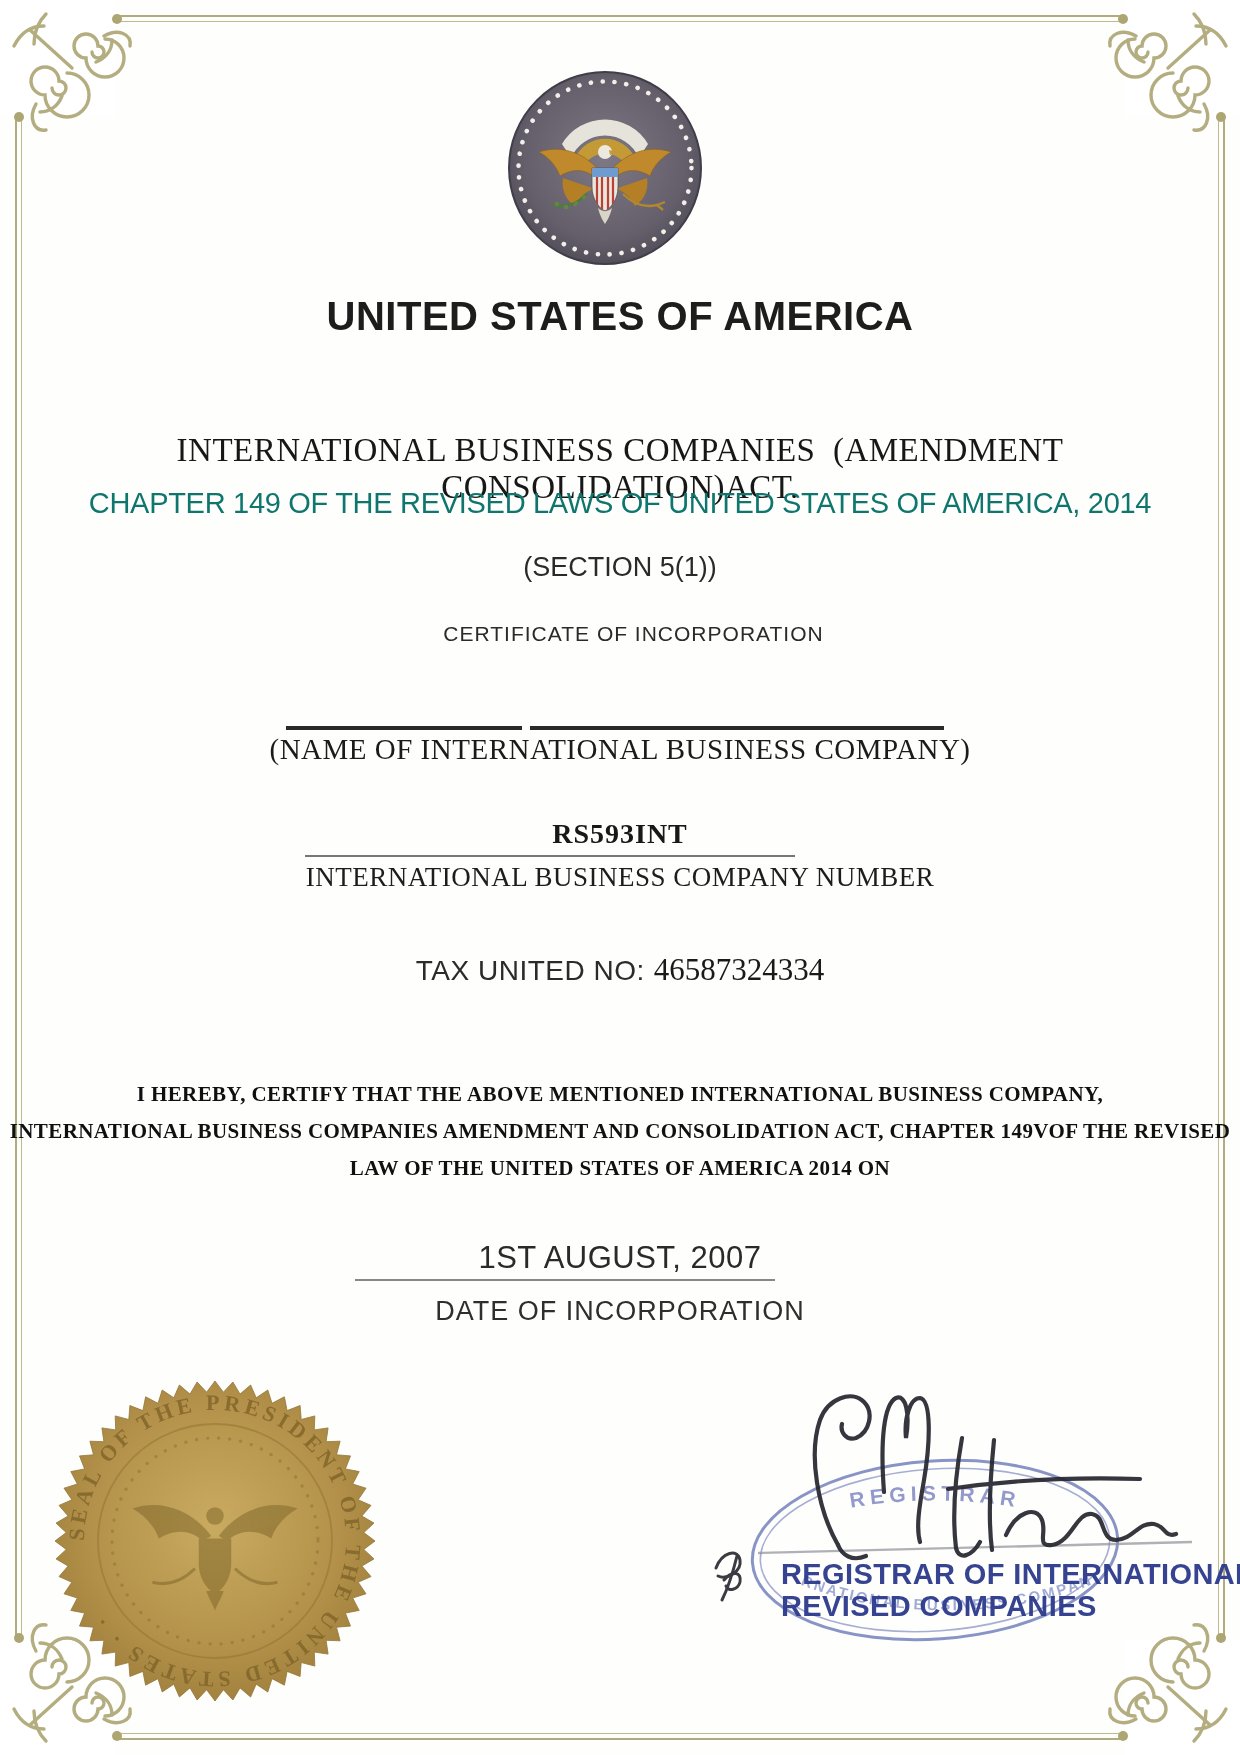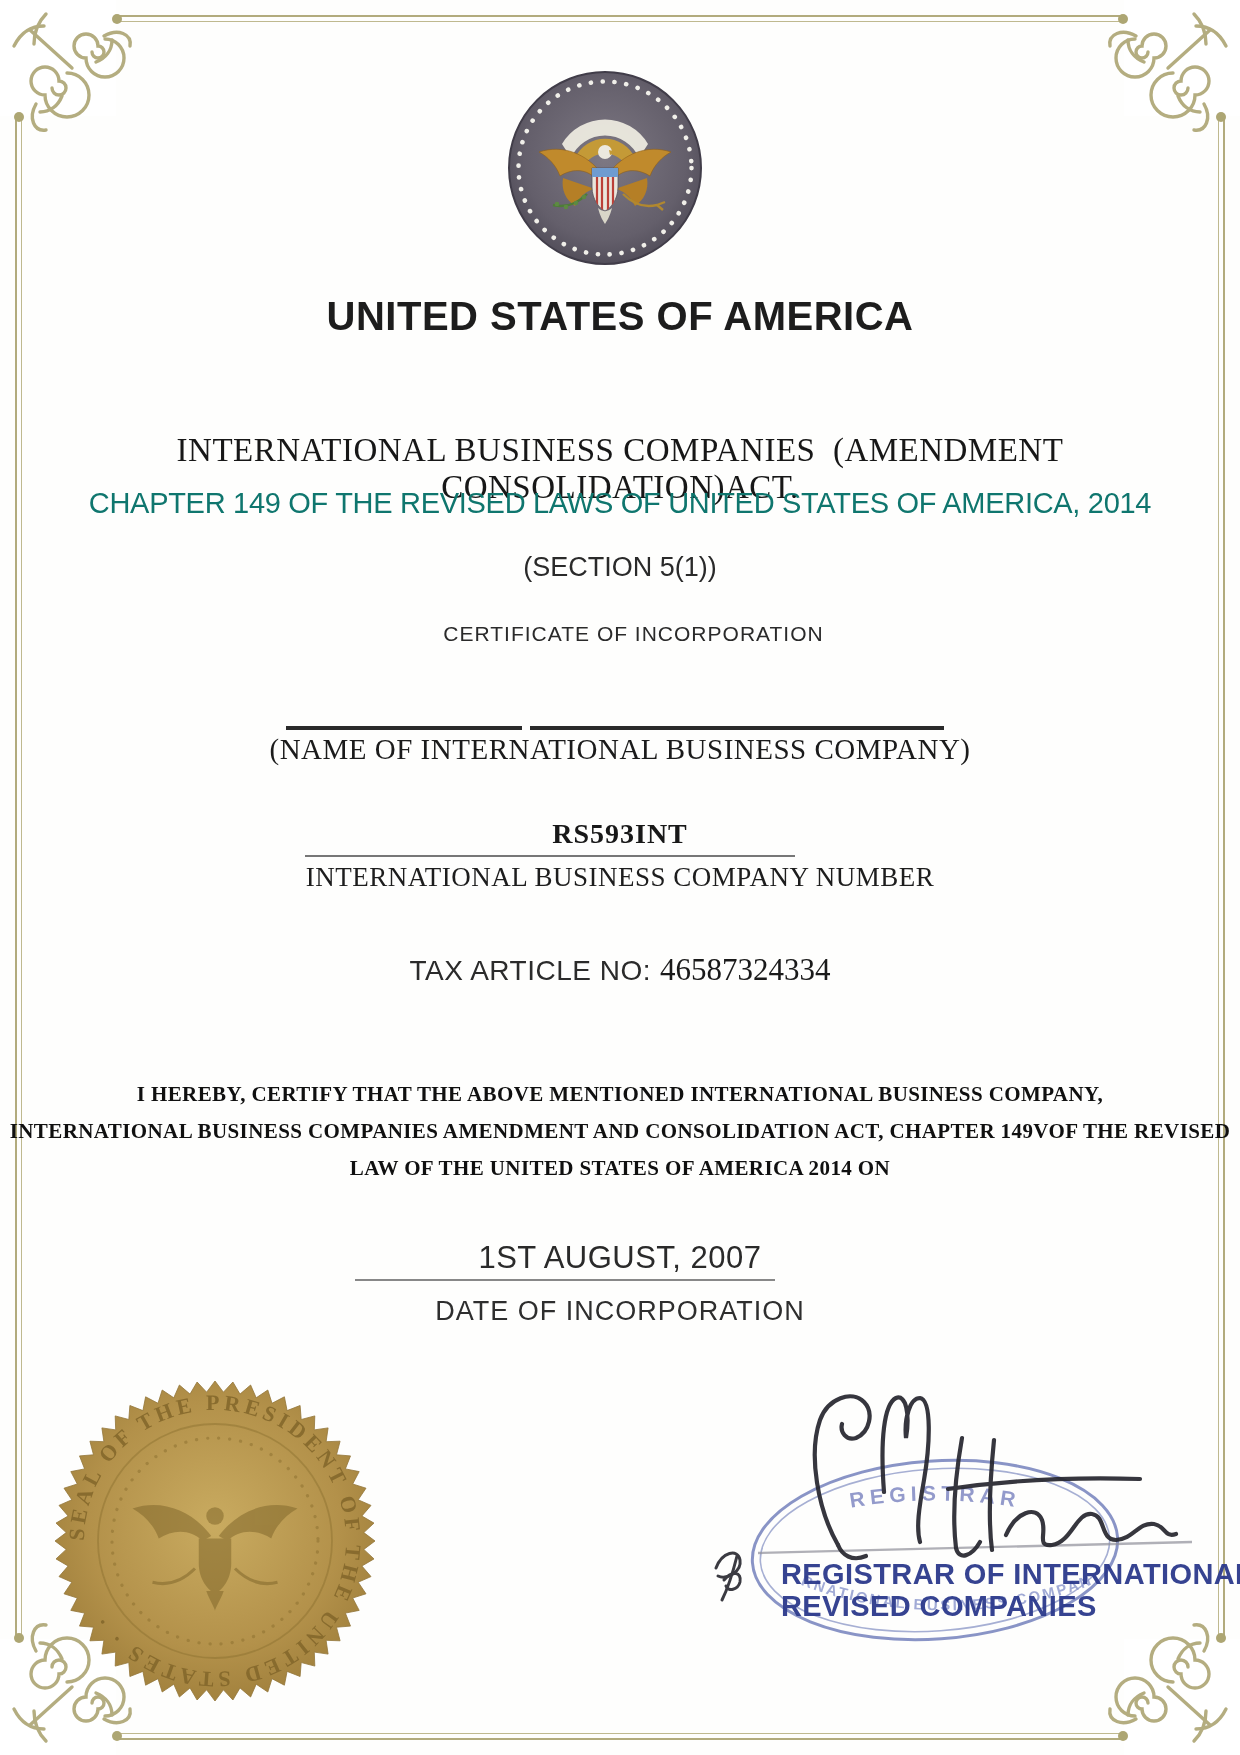--- a/index.html
+++ b/index.html
@@ -157,21 +157,21 @@
   <div class="ctr sans act2">CHAPTER 149 OF THE REVISED LAWS OF UNITED STATES OF AMERICA, 2014</div>
   <div class="ctr sans sect">(SECTION 5(1))</div>
   <div class="ctr sans ctitle">CERTIFICATE OF INCORPORATION</div>
   <div class="nameline nl1"></div>
   <div class="nameline nl2"></div>
   <div class="ctr serif ncap">(NAME OF INTERNATIONAL BUSINESS COMPANY)</div>
   <div class="ctr serif cnum">RS593INT</div>
   <div class="numline"></div>
   <div class="ctr serif numcap">INTERNATIONAL BUSINESS COMPANY NUMBER</div>
   <div class="taxrow">
-    <span class="sans taxlabel">TAX ARTICLE NO:</span>
+    <span class="sans taxlabel">TAX UNITED NO:</span>
     <span class="serif taxnum">46587324334</span>
   </div>
   <div class="certify">
     <div>I HEREBY, CERTIFY THAT THE ABOVE MENTIONED INTERNATIONAL BUSINESS COMPANY,</div>
     <div>INTERNATIONAL BUSINESS COMPANIES AMENDMENT AND CONSOLIDATION ACT, CHAPTER 149VOF THE REVISED</div>
     <div>LAW OF THE UNITED STATES OF AMERICA 2014 ON</div>
   </div>
   <div class="ctr sans idate">1ST AUGUST, 2007</div>
   <div class="dateline"></div>
   <div class="ctr sans datecap">DATE OF INCORPORATION</div>

